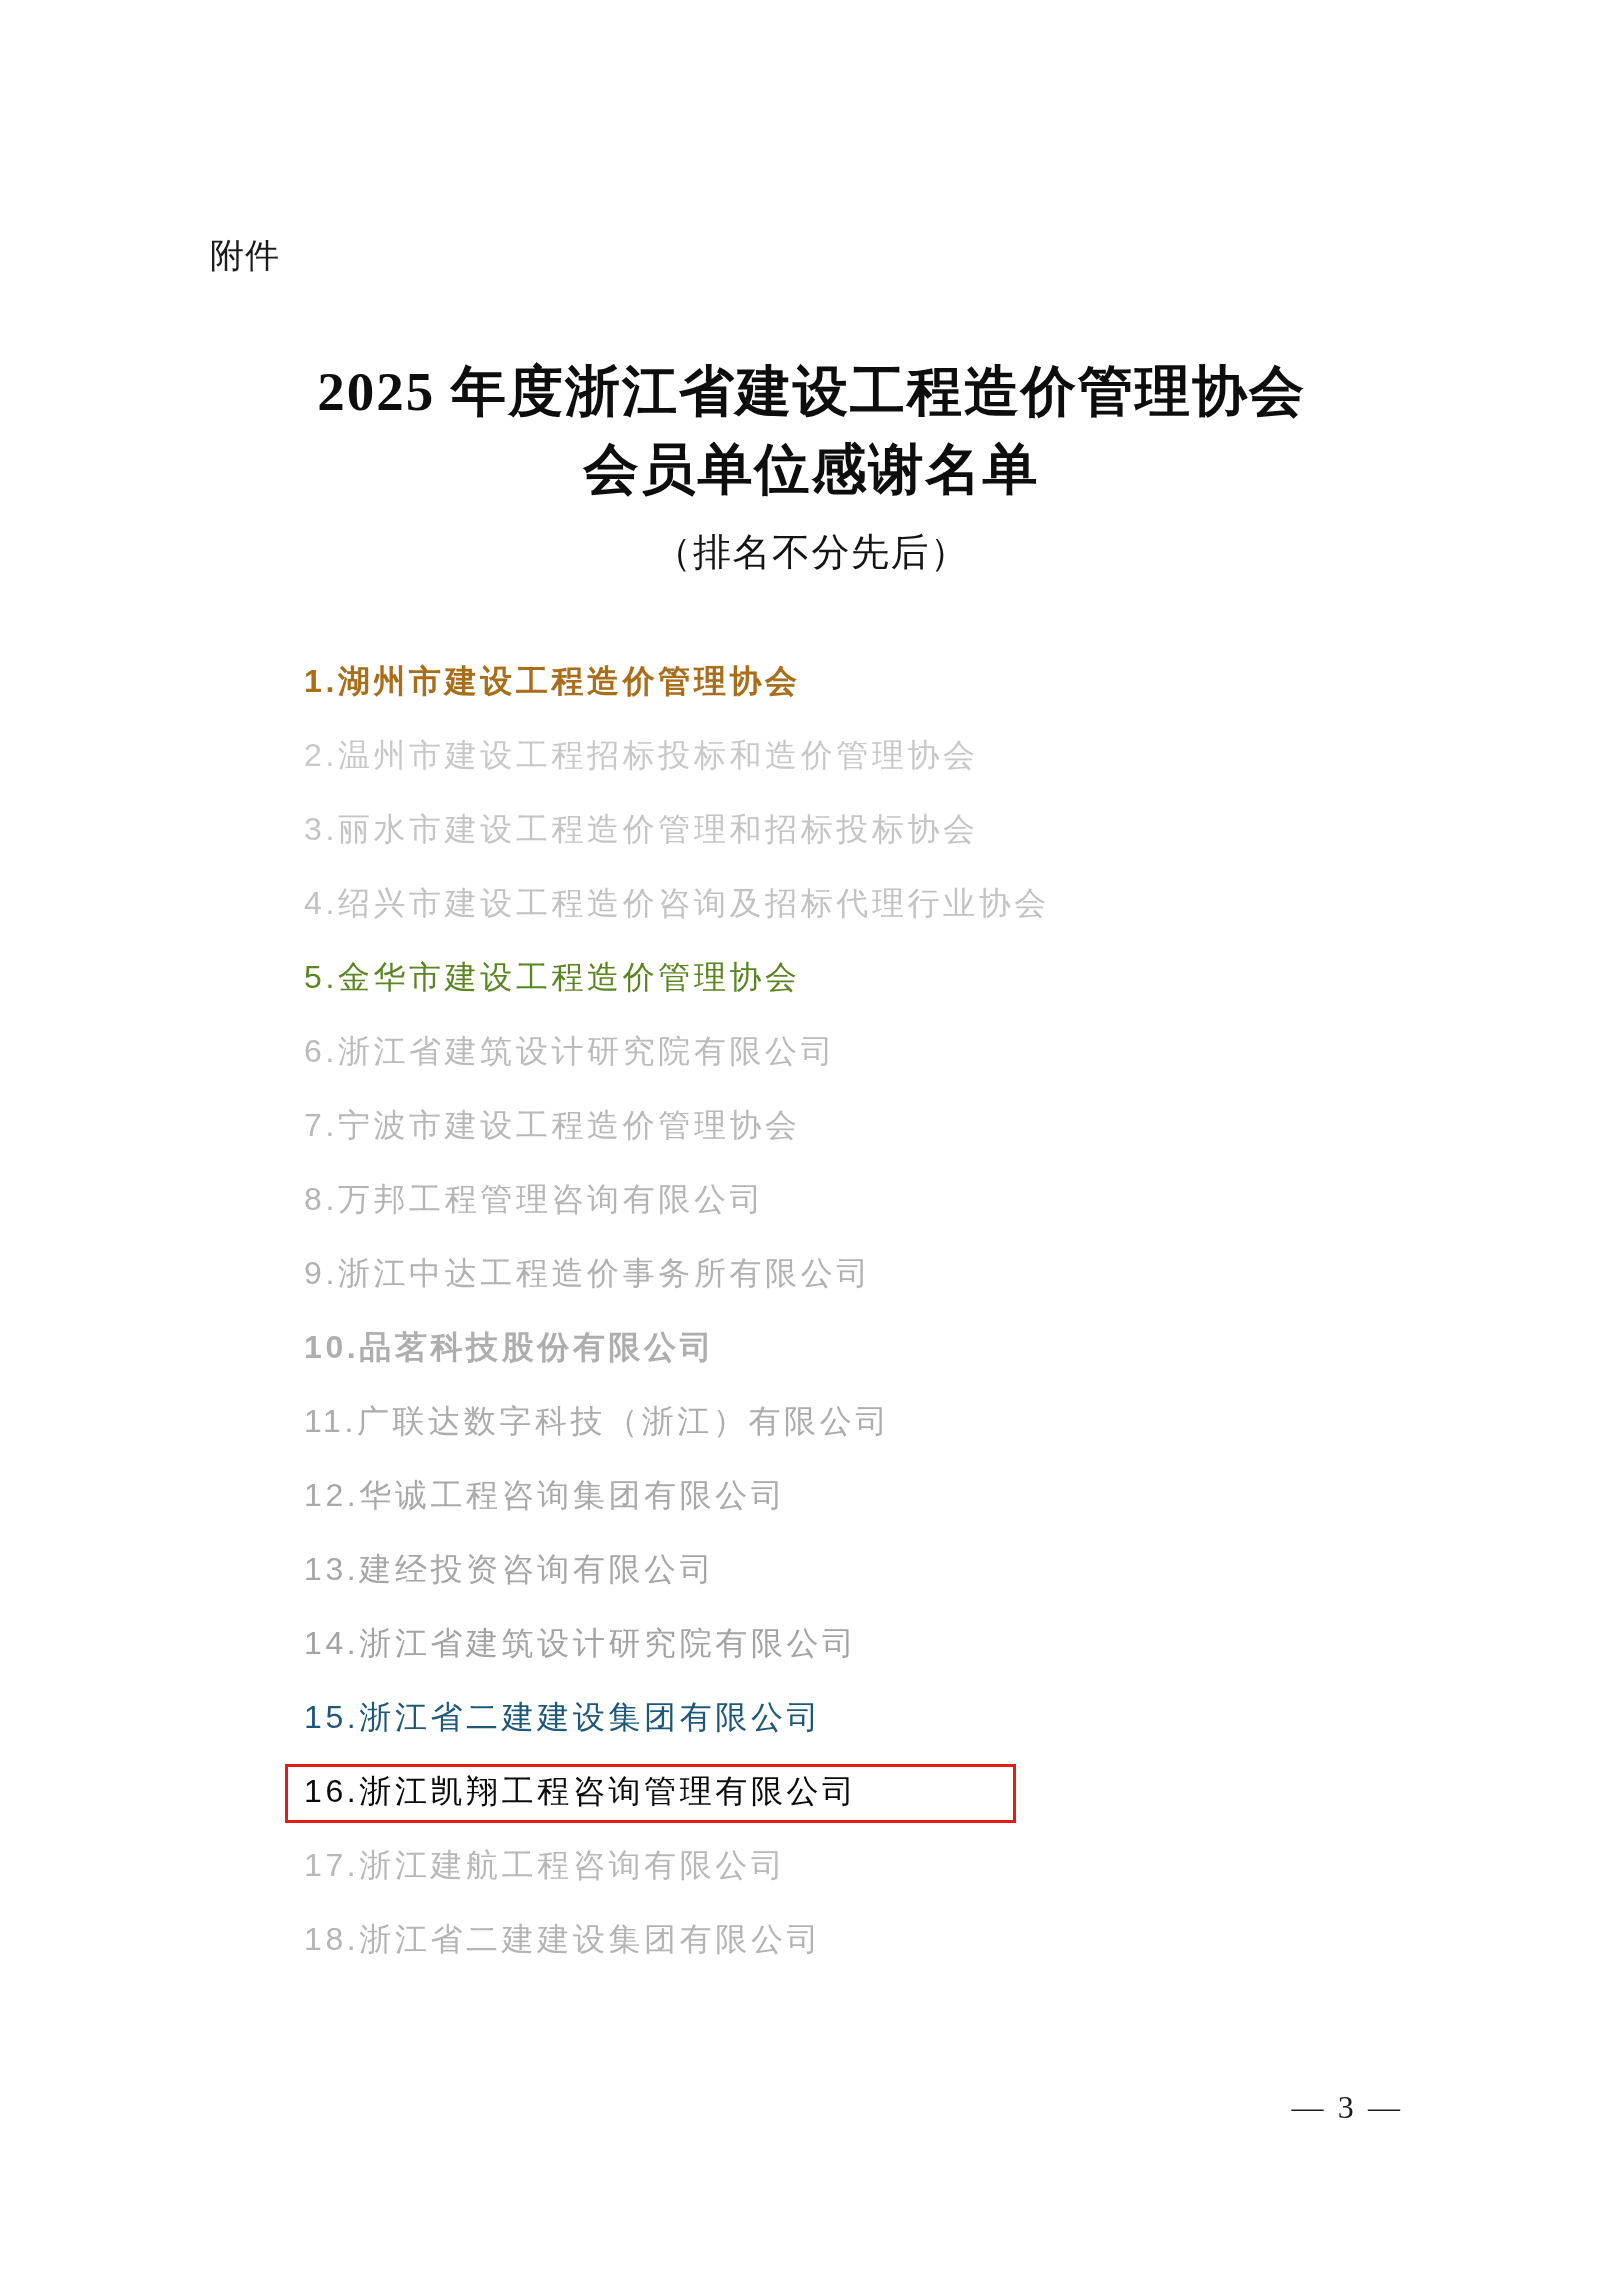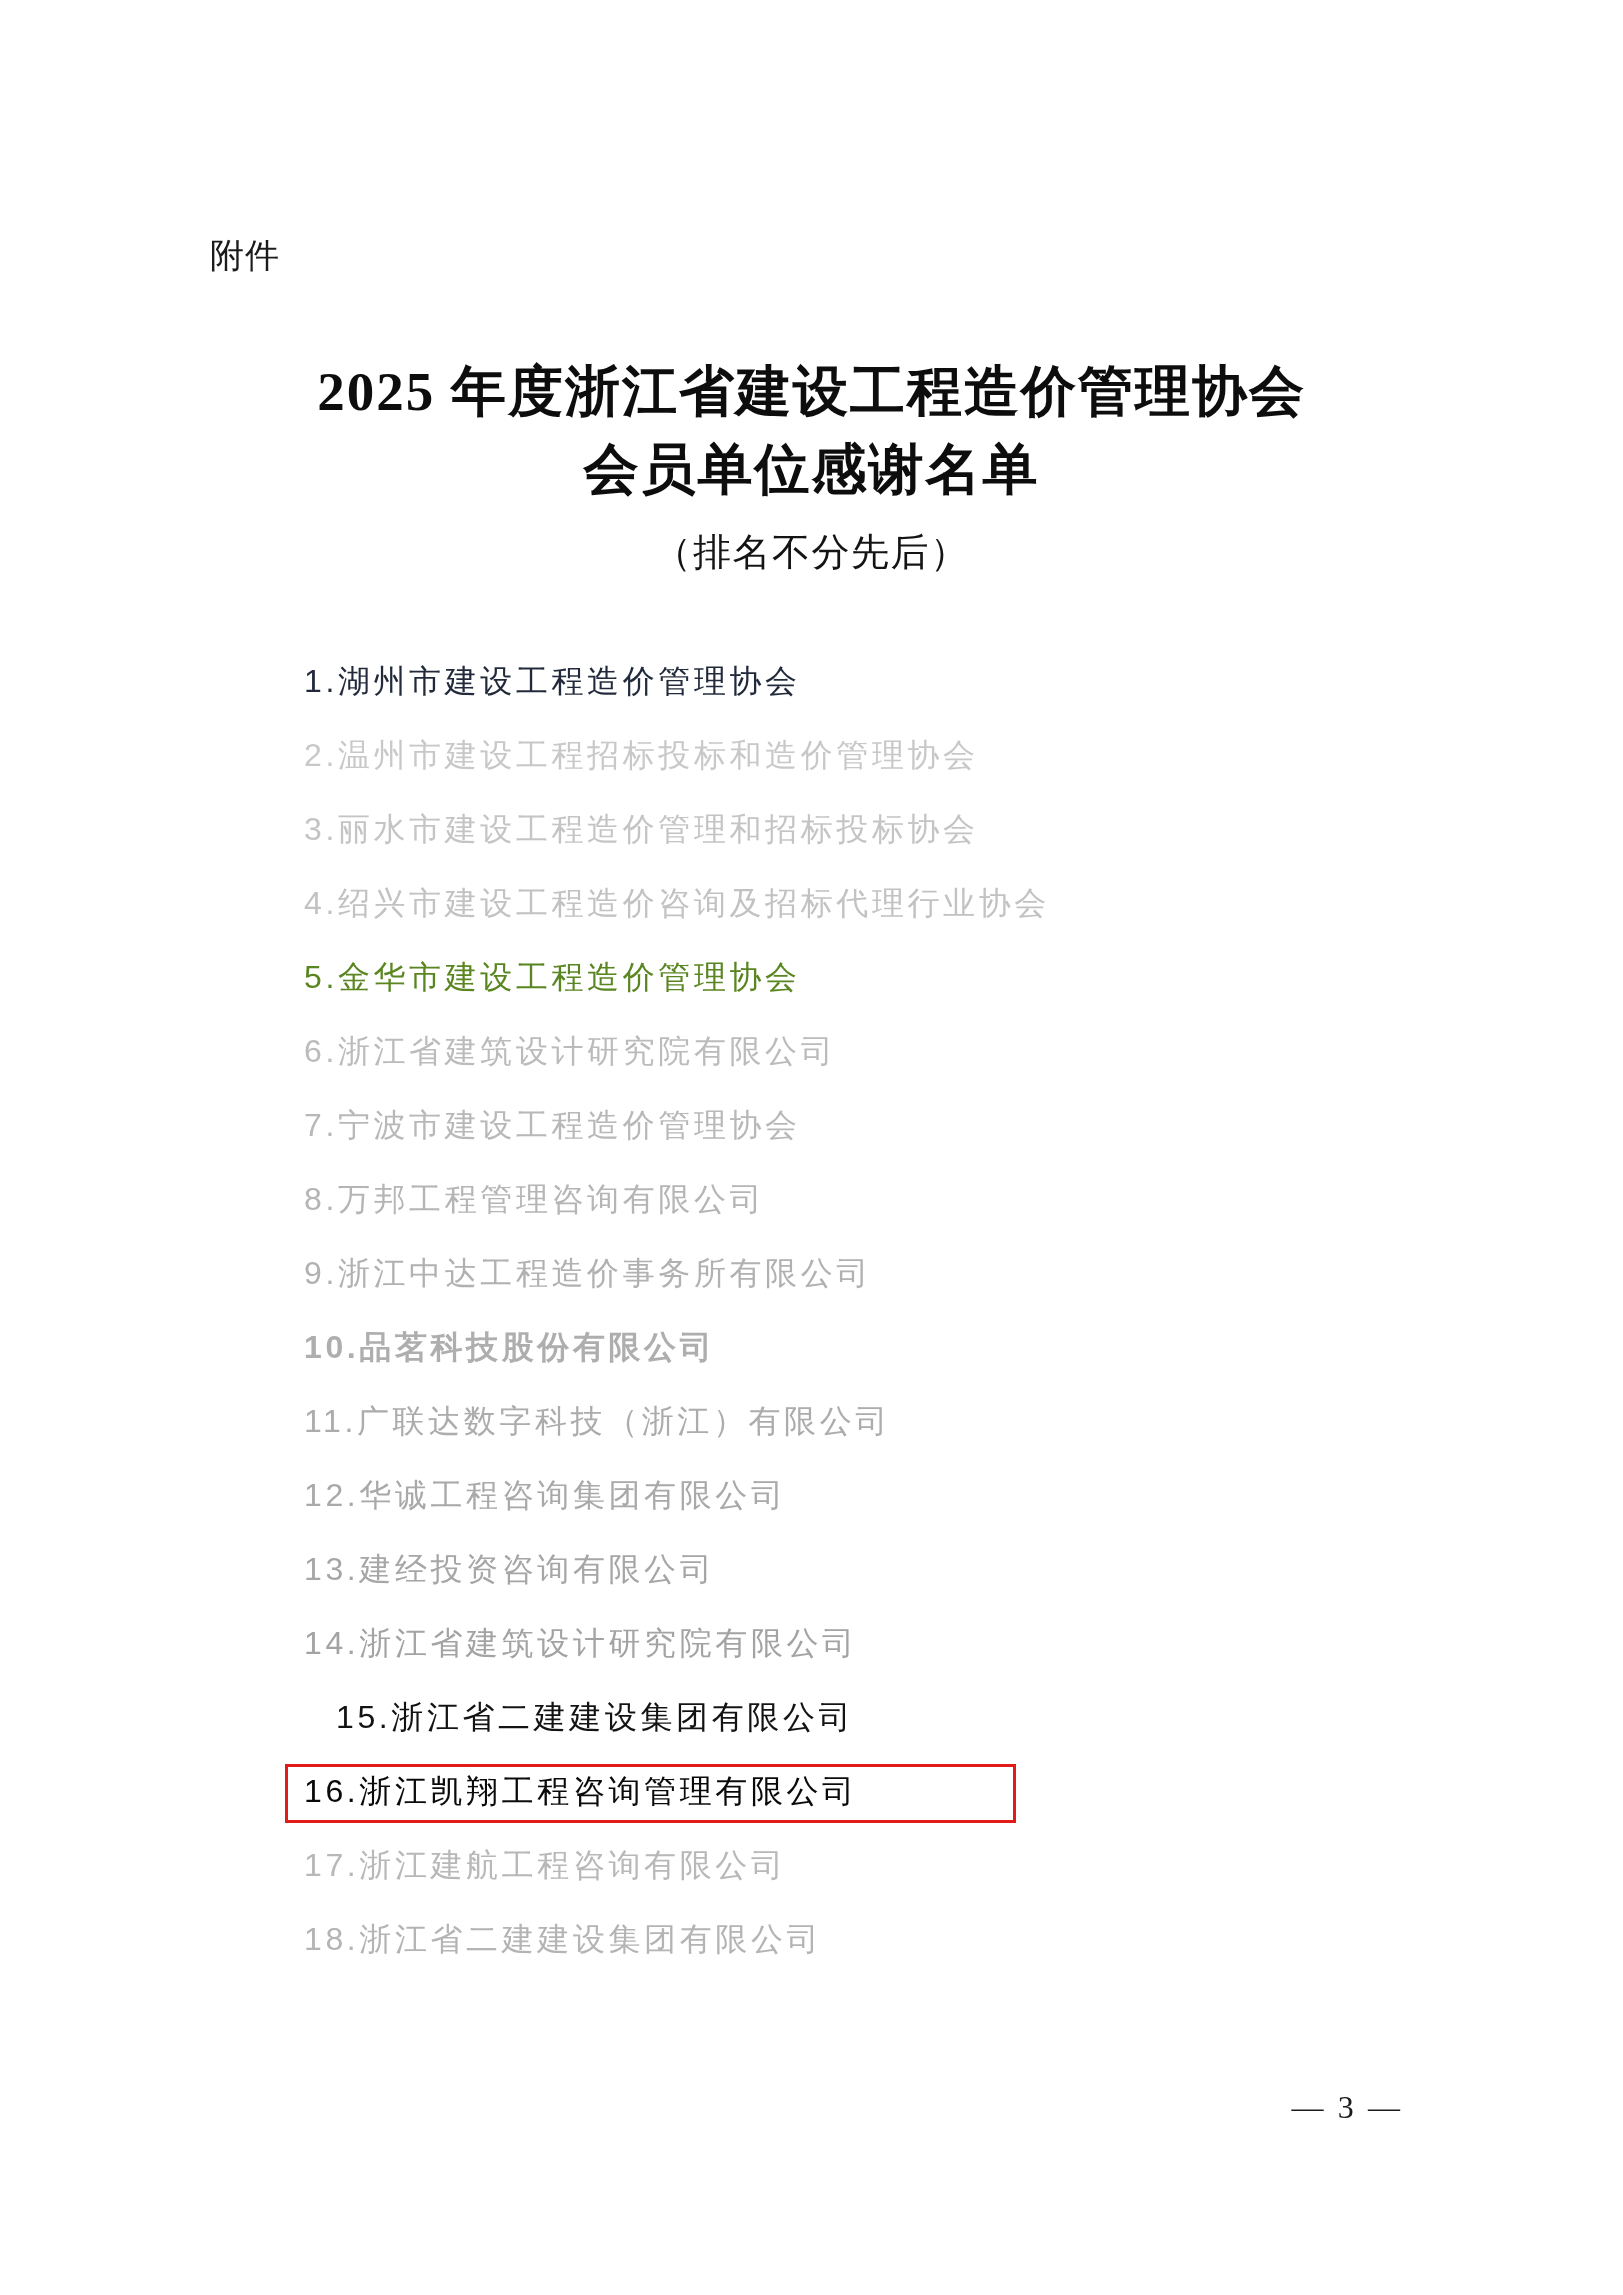--- a/index.html
+++ b/index.html
@@ -68,35 +68,35 @@
     font-family: "Liberation Sans", "DejaVu Sans", sans-serif;
     font-size: 32px;
     line-height: 1.0;
     letter-spacing: 3.6px;
     height: 74px;
     white-space: nowrap;
     color: #b9b9b9;
     opacity: 0.92;
   }
   
-  .f1  { color: #0f172a; }
+  .f1  { color: #a16207; font-weight: bold; }
   .f2  { color: #c4c4c4; }
   .f3  { color: #c0c0c0; }
   .f4  { color: #bdbdbd; }
   .f5  { color: #4d7c0f; }
   .f6  { color: #b6b6b6; }
   .f7  { color: #b3b3b3; }
   .f8  { color: #afafaf; }
   .f9  { color: #ababab; }
   .f10 { color: #a8a8a8; font-weight: bold; }
   .f11 { color: #a5a5a5; }
   .f12 { color: #a2a2a2; }
   .f13 { color: #9f9f9f; }
   .f14 { color: #9c9c9c; }
-  .f15 { color: #000000; margin-left: 32px; }
+  .f15 { color: #0c4a6e; }
   .f17 { color: #b2b2b2; }
   .f18 { color: #aeaeae; }
   .f19 { color: #aaaaaa; }
 
   
   .list-item.highlighted {
     color: #0a0a0a;
     opacity: 1;
   }
   .highlight-box {

